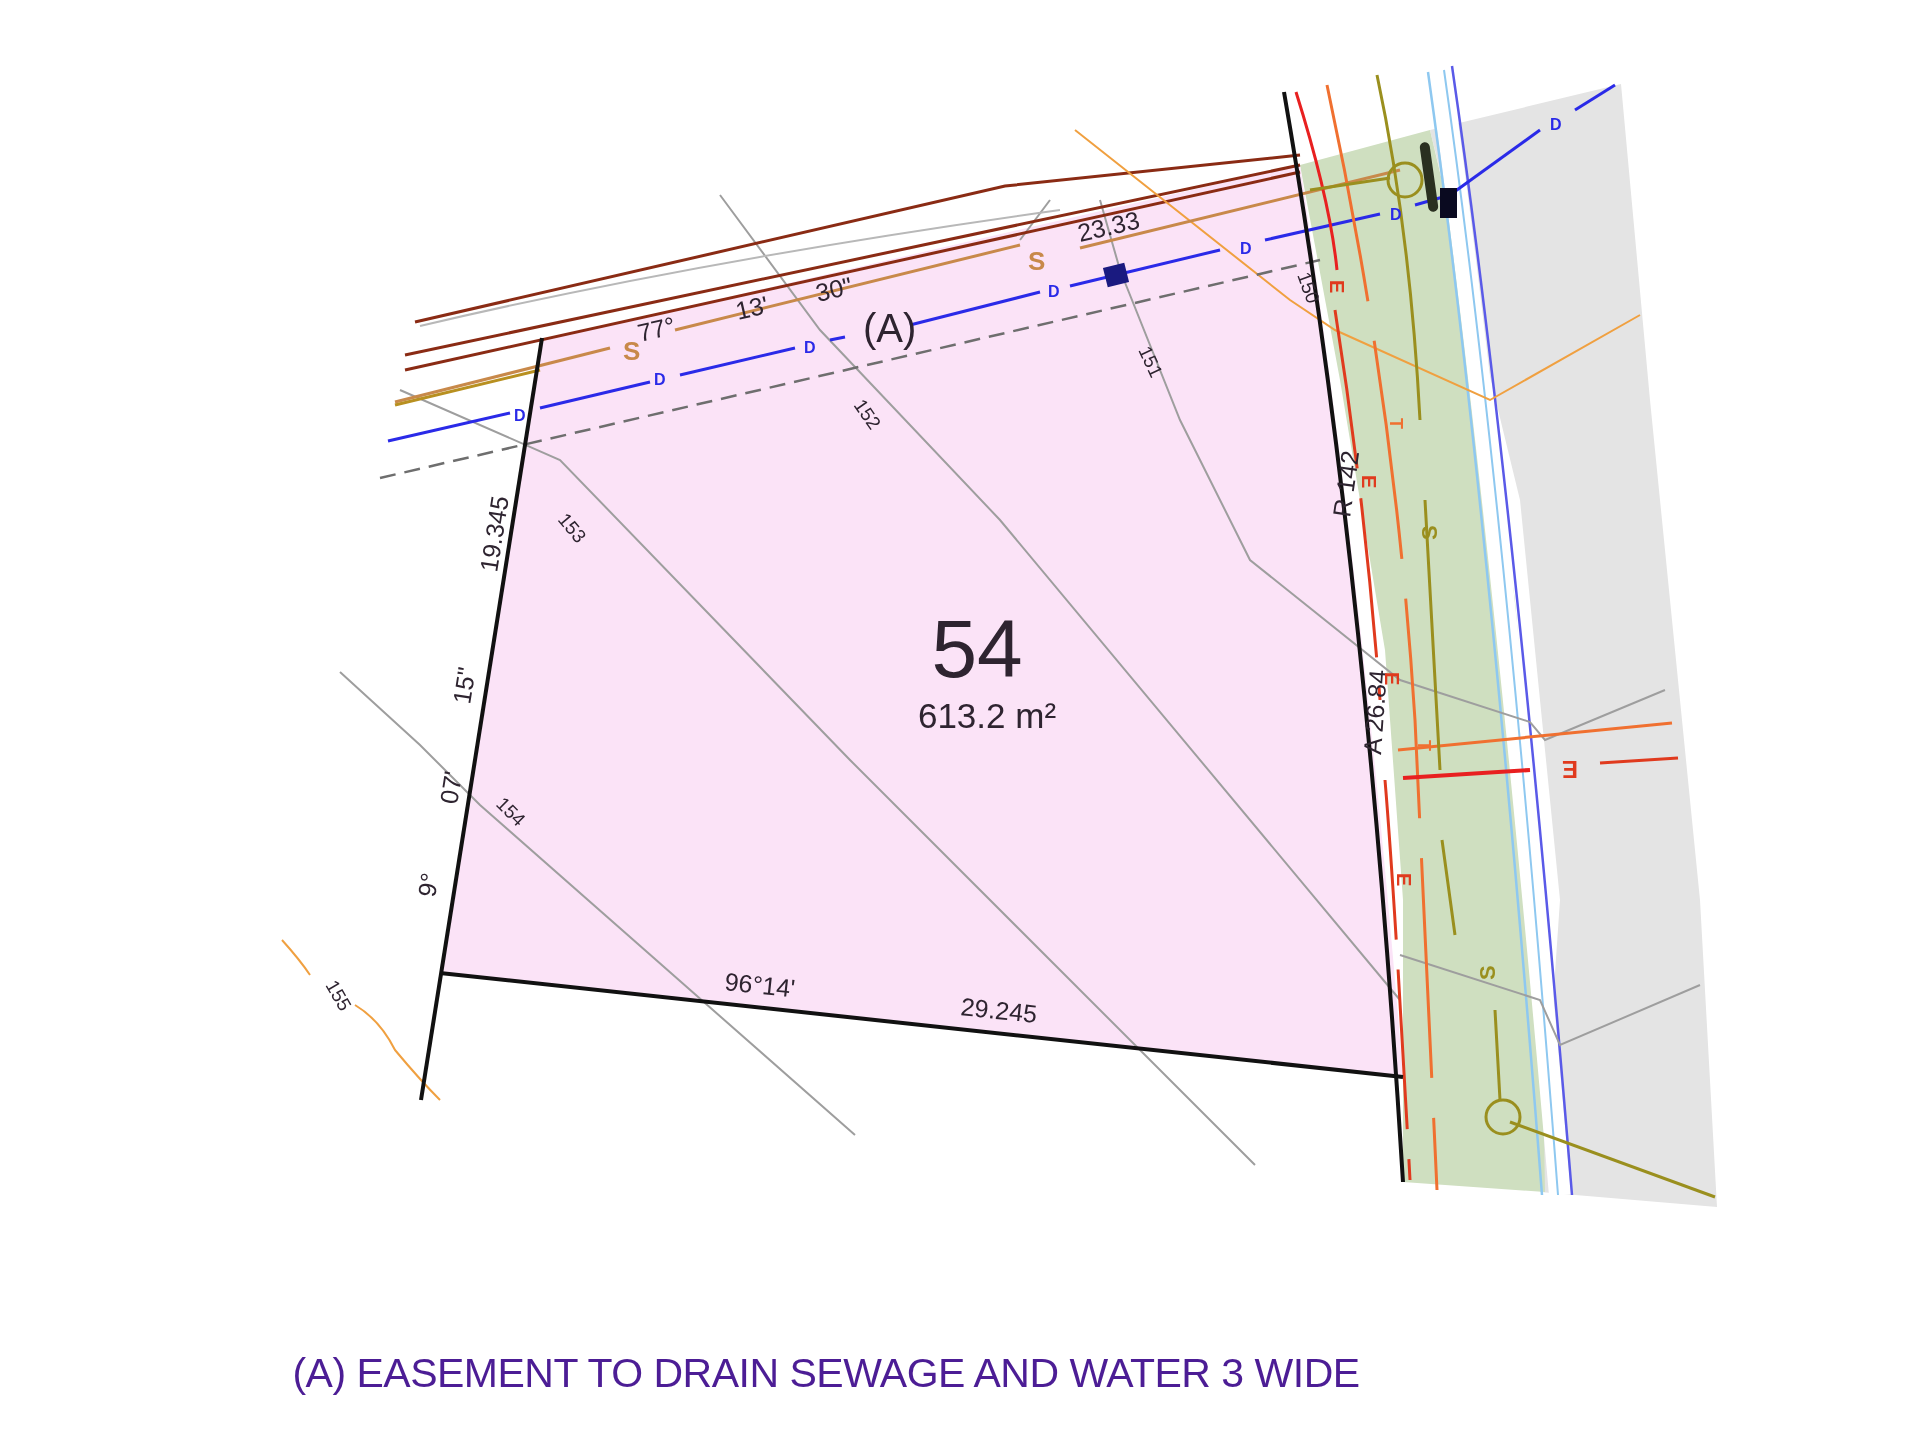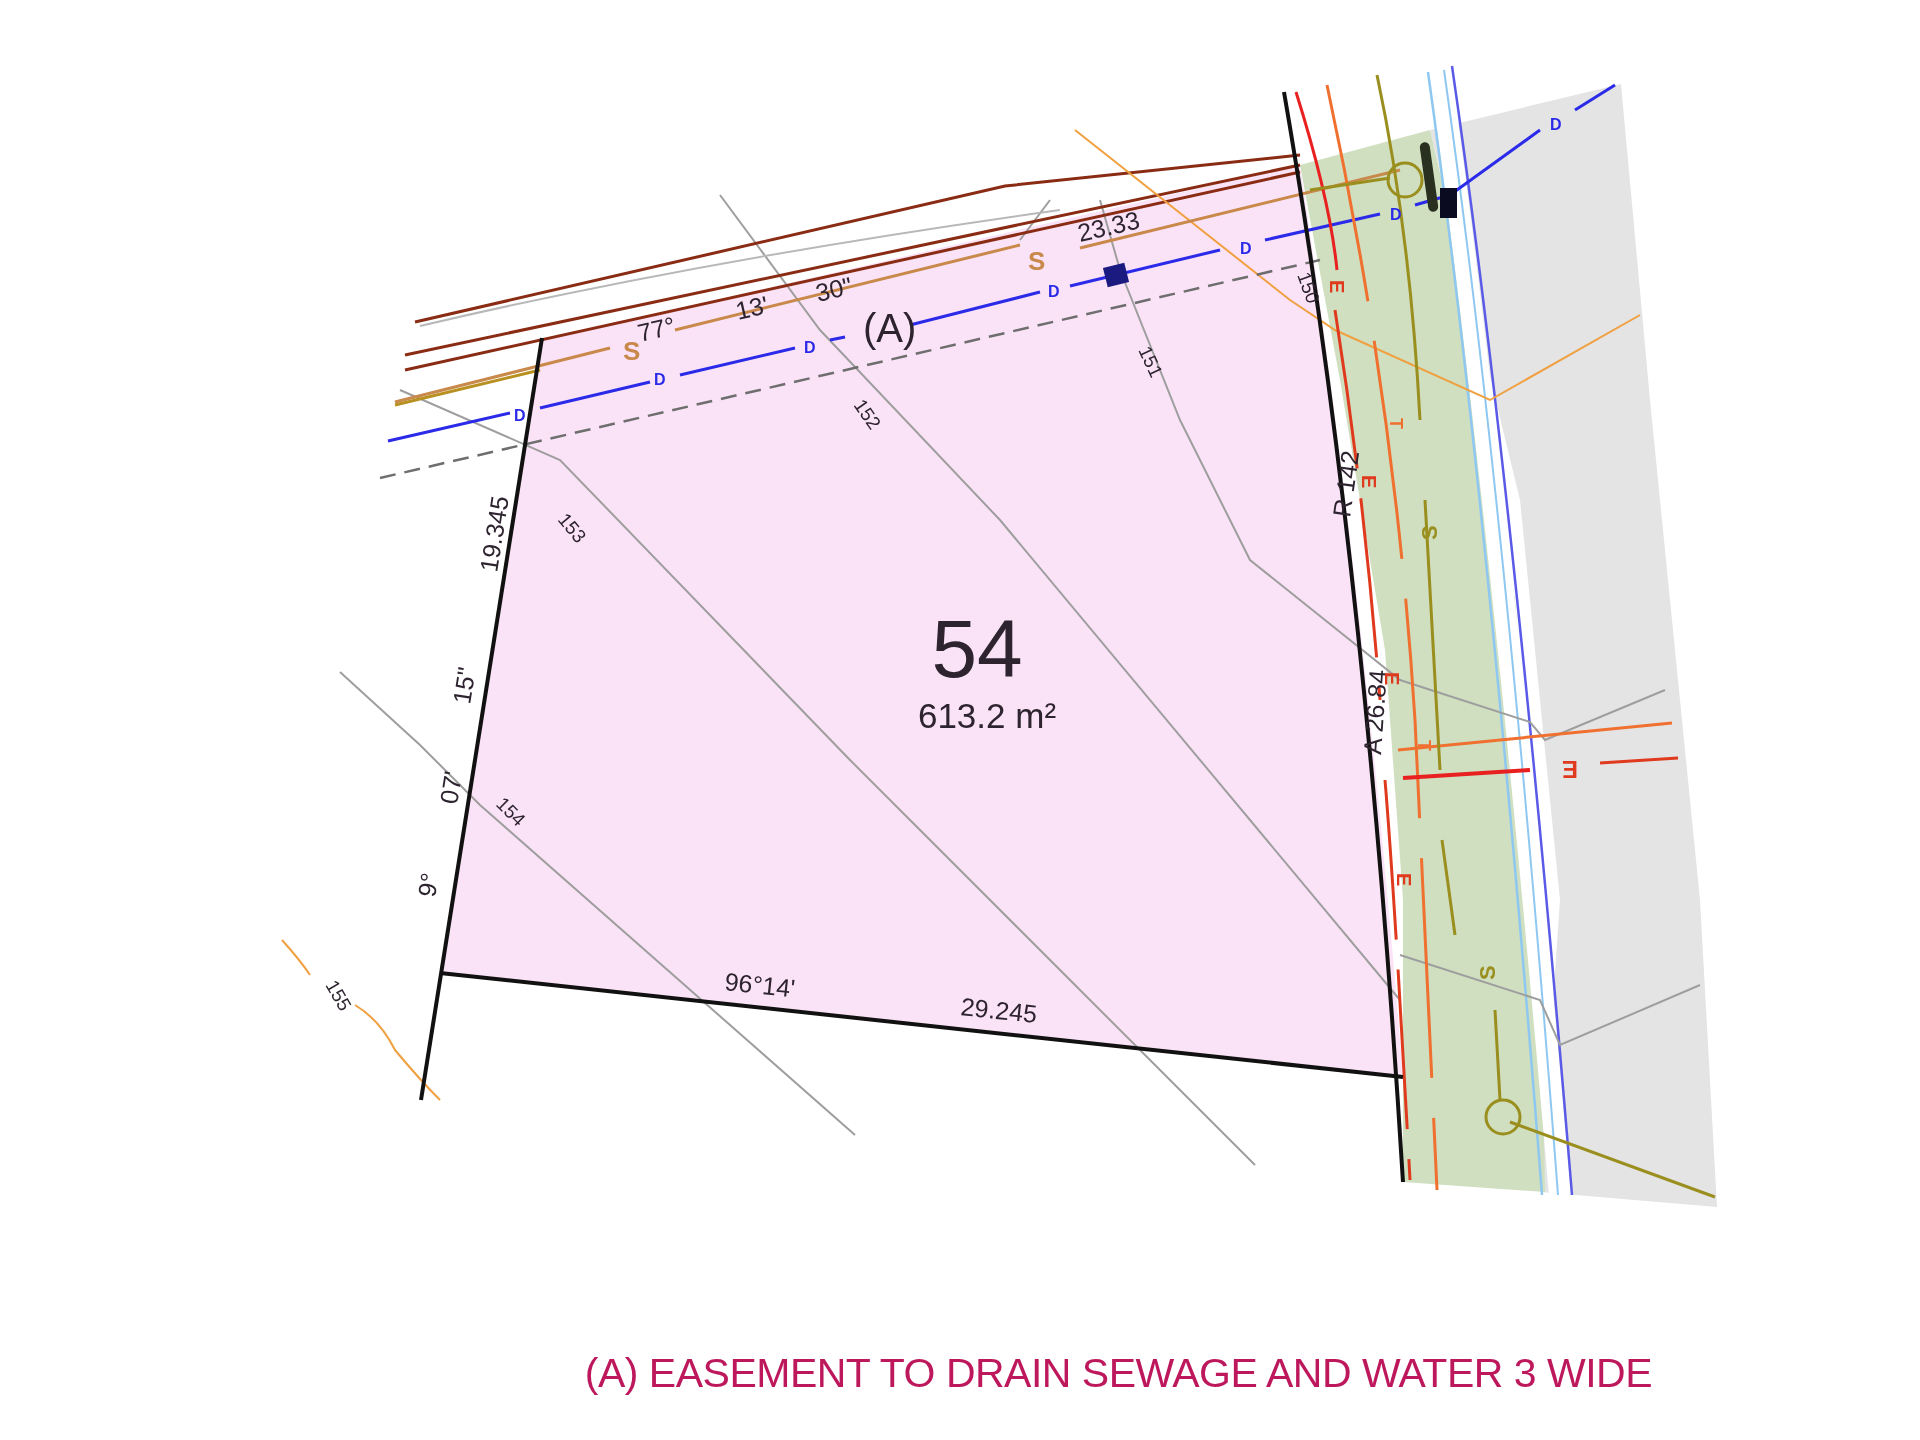--- a/index.html
+++ b/index.html
@@ -1,21 +1,21 @@
 <!DOCTYPE html>
 <html><head>
 <meta charset="utf-8">
 <style>
   html, body { margin:0; padding:0; background:#ffffff; }
   body { width:1920px; height:1440px; position:relative; overflow:hidden; font-family:"Liberation Sans", sans-serif; }
   #plan { position:absolute; left:0; top:0; width:1920px; height:1440px; }
   .lbl { font-family:"Liberation Sans", sans-serif; fill:#2e2430; }
   .caption {
-    position:absolute; left:0; width:1652px; top:1350px; text-align:right;
-    font-family:"Liberation Sans", sans-serif; font-size:41px; color:#be185d; letter-spacing:-0.5px;
+    position:absolute; left:0; width:1652px; top:1350px; text-align:center;
+    font-family:"Liberation Sans", sans-serif; font-size:41px; color:#4c1d95; letter-spacing:-0.5px;
   }
 </style>
 </head>
 <body>
 
 <svg id="plan" viewBox="0 0 1920 1440" xmlns="http://www.w3.org/2000/svg">
 
   <polygon points="1430,130 1621,84 1650,400 1700,900 1717,1207 1540,1192 1560,900 1520,500" fill="#e4e4e4"></polygon>
 
   <polygon points="1300,165 1430,130 1470,300 1515,600 1540,900 1545,1192 1403,1182 1403,900 1385,650 1340,380" fill="#cfdfc0"></polygon>

